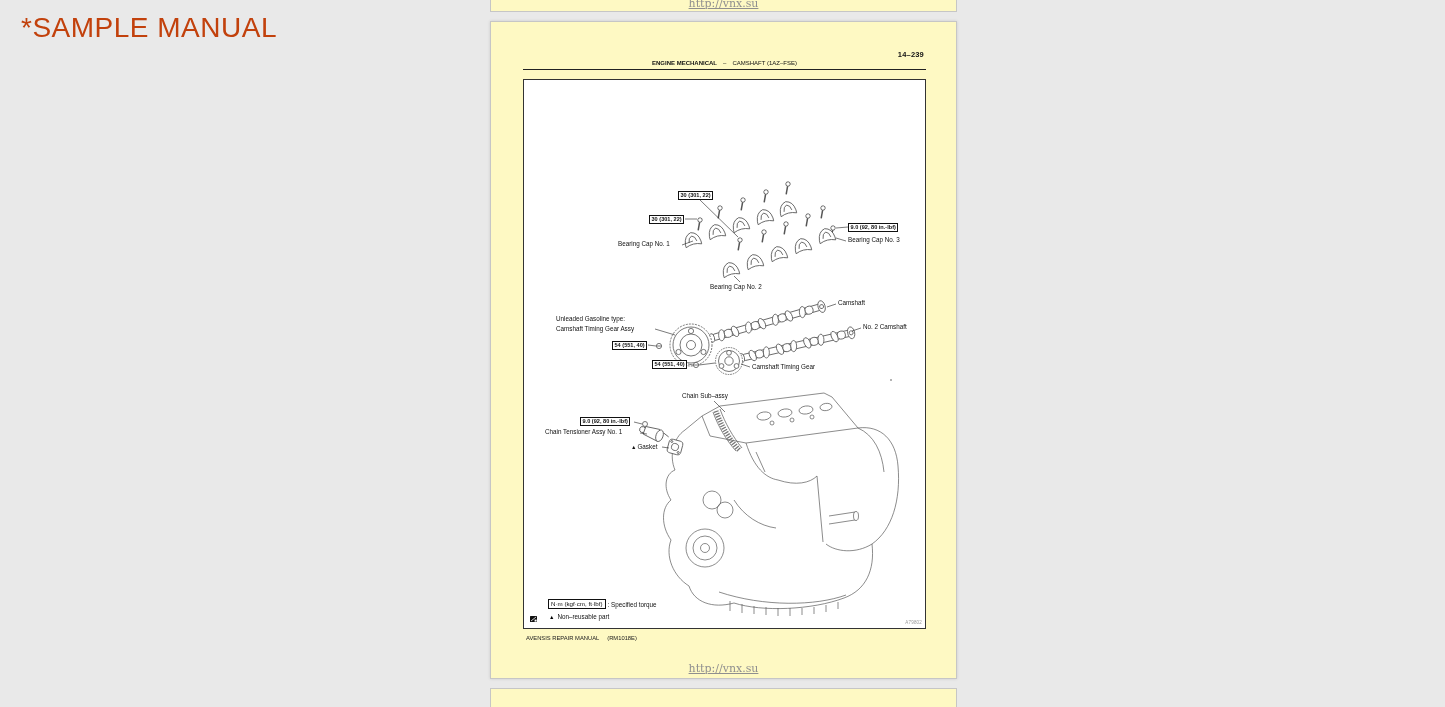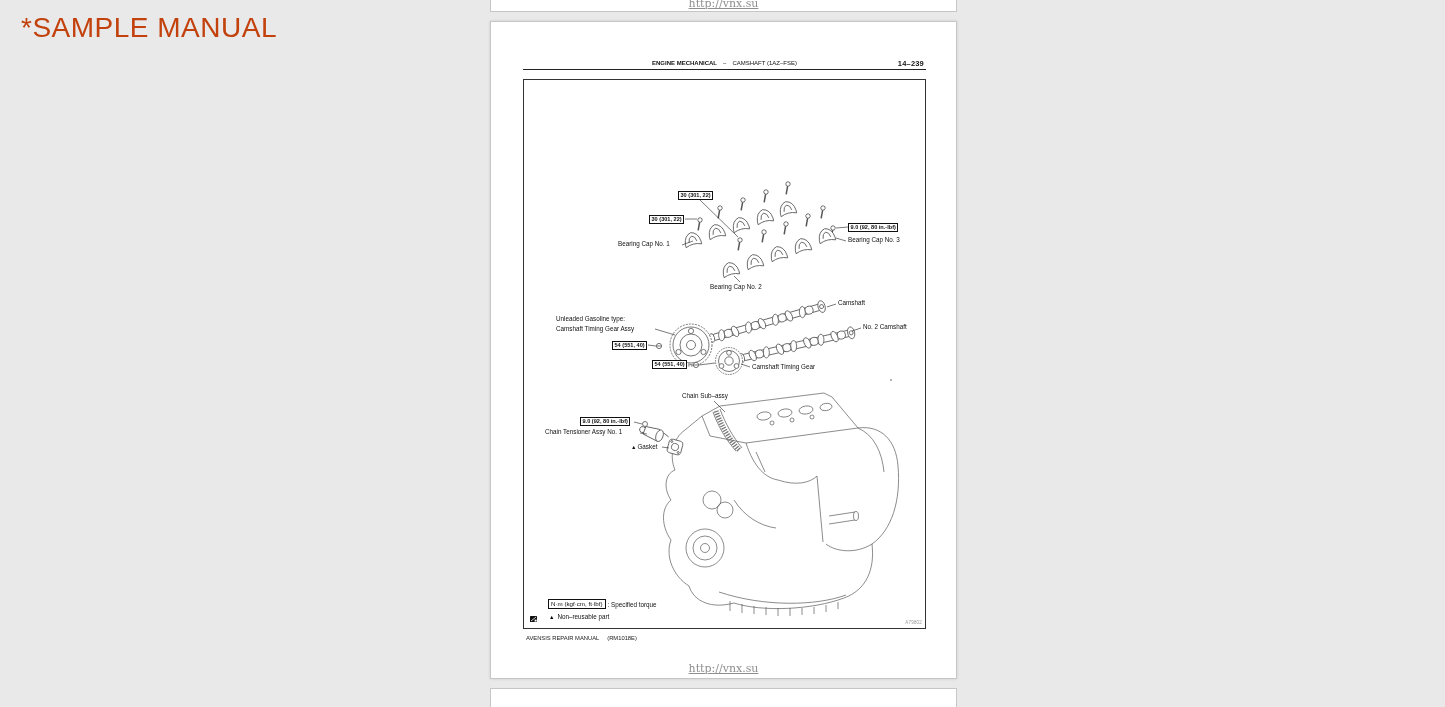--- a/index.html
+++ b/index.html
@@ -4,36 +4,36 @@
 <style>
   * { margin:0; padding:0; box-sizing:border-box; }
   html,body { width:1445px; height:707px; overflow:hidden; }
   body { background:#e9e9e9; font-family:"Liberation Sans", sans-serif; position:relative; }
 
   .sample-label {
     position:absolute; left:21px; top:12px;
     font-size:28px; color:#c2410c; letter-spacing:0.5px;
   }
 
-  .sheet { position:absolute; left:490px; width:467px; background:#ffffff; }
+  .sheet { position:absolute; left:490px; width:467px; background:#fef9c3; }
   .sheet-prev { top:0; height:12px; border:1px solid #c6c6c6; border-top:none; }
   .sheet-main { top:21px; height:658px; border:1px solid #c6c6c6; box-shadow:0 0 3px rgba(0,0,0,.12); }
   .sheet-next { top:688px; height:19px; border:1px solid #c6c6c6; border-bottom:none; }
 
   .watermark {
     position:absolute; left:0; right:0; text-align:center;
     font-family:"DejaVu Serif", serif; font-size:11px; color:#8f8f8f;
     text-decoration:underline; white-space:nowrap;
   }
   .wm-prev { bottom:1px; }
   .wm-main { bottom:3px; }
 
   .page-number {
     position:absolute; top:28px; right:32px;
-    font-size:7.5px; font-weight:bold; color:#111; letter-spacing:0.2px;margin-top:9px;
+    font-size:7.5px; font-weight:bold; color:#111; letter-spacing:0.2px;
   }
   .page-header {
     position:absolute; top:38px; left:32px; width:403px;
     display:flex; justify-content:center; align-items:baseline; gap:6px;
     font-size:6px; color:#111; white-space:nowrap;
   }
   .page-header .sec { font-weight:bold; }
   .header-rule { position:absolute; top:47px; left:32px; width:403px; height:1px; background:#222; }
 
   .figure-frame {

